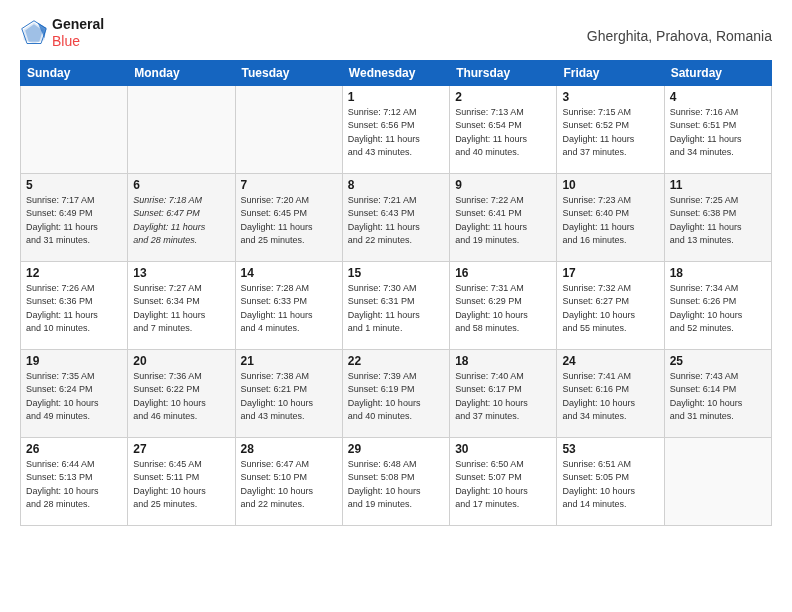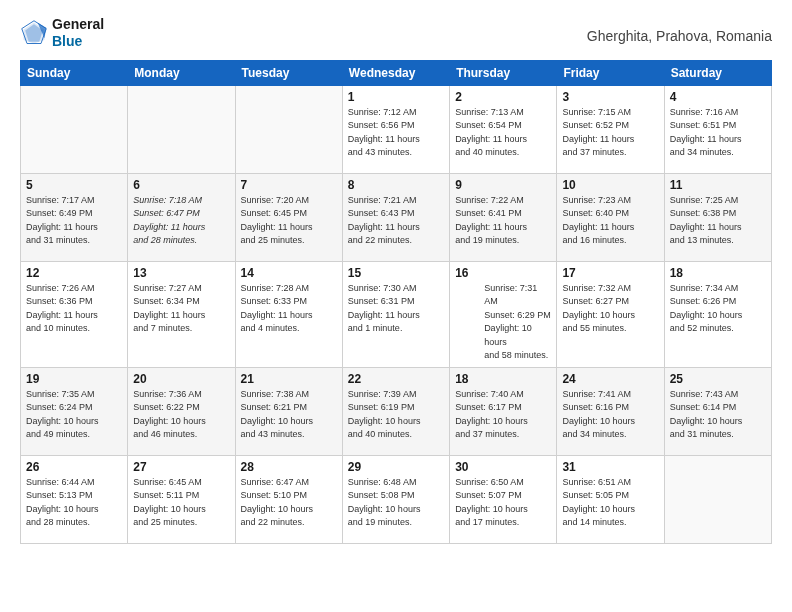--- a/index.html
+++ b/index.html
@@ -97,21 +97,21 @@
       <svg class="logo-icon" viewBox="0 0 32 32">
         <polygon points="16,4 28,12 28,24 16,28 4,24 4,12" fill="#1565c0" opacity="0.15"></polygon>
         <polygon points="16,2 30,11 24,28 8,28 2,11" fill="none" stroke="#1565c0" stroke-width="1"></polygon>
         <polygon points="16,6 26,13 22,26 10,26 6,13" fill="#1565c0" opacity="0.3"></polygon>
         <polygon points="20,4 30,10 28,22" fill="#1565c0" opacity="0.7"></polygon>
       </svg>
       <div>
         <div style="font-size:14px;font-weight:bold;color:#1a1a1a;line-height:1.2;">
           <span style="color:#1a1a1a;">General</span>
         </div>
-        <div style="font-size:14px;font-weight:bold;color:#0369a1;line-height:1.2;">Blue</div>
+        <div style="font-size:14px;font-weight:normal;color:#ef4444;line-height:1.2;">Blue</div>
       </div>
     </div>
     <div class="title-block">
       <div class="location">Gherghita, Prahova, Romania</div>
     </div>
   </div>
 
   <table class="calendar">
     <thead>
       <tr>
@@ -233,21 +233,21 @@
           </td>
           <td>
             <span class="day-num">15</span>
             <div class="day-detail" style="white-space: pre-line;">Sunrise: 7:30 AM
 Sunset: 6:31 PM
 Daylight: 11 hours
 and 1 minute.</div>
           </td>
           <td>
             <span class="day-num">16</span>
-            <div class="day-detail" style="white-space: pre-line; margin-left: 29px;">Sunrise: 7:31 AM
+            <div class="day-detail" style="white-space: pre-line;">Sunrise: 7:31 AM
 Sunset: 6:29 PM
 Daylight: 10 hours
 and 58 minutes.</div>
           </td>
           <td>
             <span class="day-num">17</span>
             <div class="day-detail" style="white-space: pre-line;">Sunrise: 7:32 AM
 Sunset: 6:27 PM
 Daylight: 10 hours
 and 55 minutes.</div>
@@ -341,21 +341,21 @@
 and 19 minutes.</div>
           </td>
           <td>
             <span class="day-num">30</span>
             <div class="day-detail" style="white-space: pre-line;">Sunrise: 6:50 AM
 Sunset: 5:07 PM
 Daylight: 10 hours
 and 17 minutes.</div>
           </td>
           <td>
-            <span class="day-num">31</span>
+            <span class="day-num">53</span>
             <div class="day-detail" style="white-space: pre-line;">Sunrise: 6:51 AM
 Sunset: 5:05 PM
 Daylight: 10 hours
 and 14 minutes.</div>
           </td>
           <td class="empty"></td>
         </tr>
       </tbody>
   </table>
 </div>

